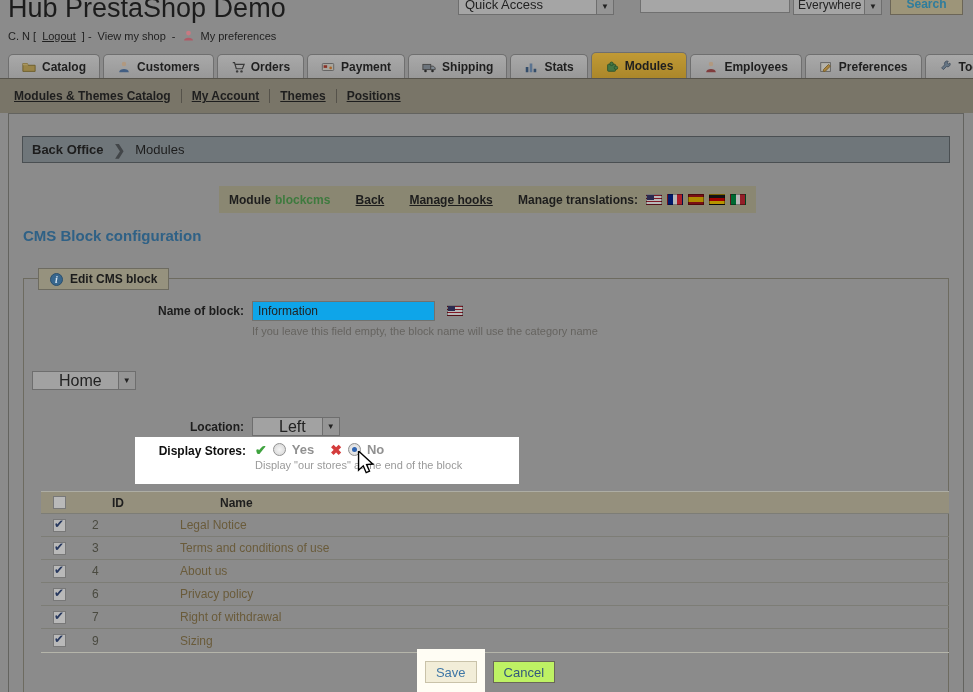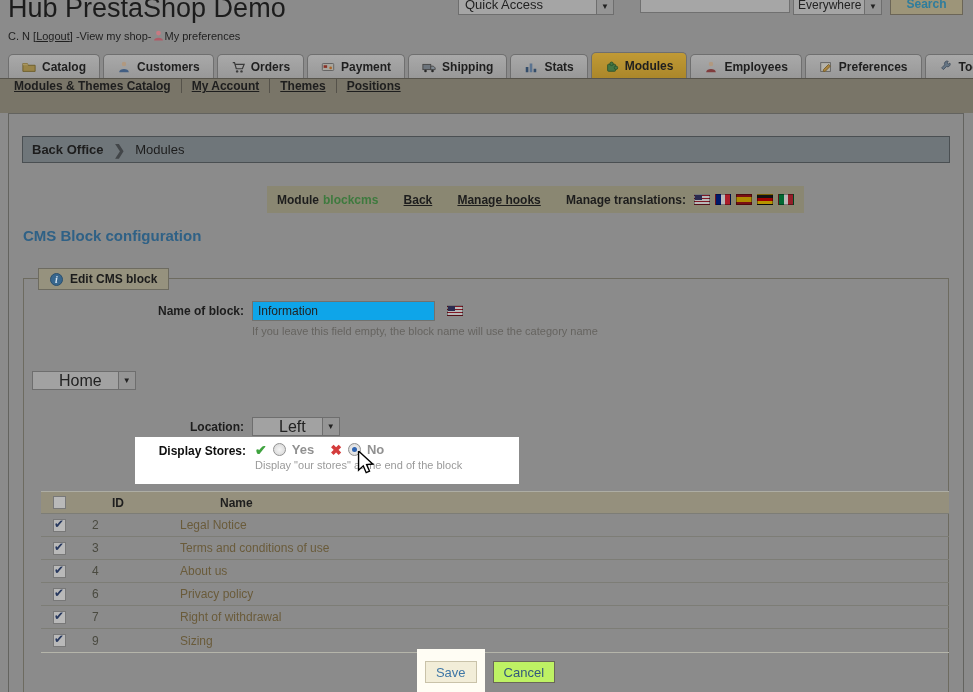--- a/index.html
+++ b/index.html
@@ -8,42 +8,42 @@
 
   
   .title { position: absolute; left: 8px; top: -7px; font-size: 27px; font-weight: 400; color: #1c1c1c; letter-spacing: 0; white-space: nowrap; }
   .qa-select { position: absolute; left: 458px; top: -6px; width: 156px; height: 21px; background: #a5a5a5; border: 1px solid #6e6e6e; display: flex; align-items: flex-end; }
   .qa-select .sel-label { flex: 1; font-size: 13px; color: #222; padding: 0 0 2px 6px; }
   .sel-btn { width: 17px; align-self: stretch; background: #959595; border-left: 1px solid #6e6e6e; display: flex; align-items: flex-end; justify-content: center; font-size: 8px; color: #222; padding-bottom: 3px; }
   .top-search-input { position: absolute; left: 640px; top: -5px; width: 150px; height: 18px; background: #a6a6a6; border: 1px solid #707070; font-size: 12px; color: #222; padding: 0 4px; }
   .scope-select { position: absolute; left: 793px; top: -6px; width: 89px; height: 21px; background: #a5a5a5; border: 1px solid #6e6e6e; display: flex; align-items: flex-end; }
   .scope-select .sel-label { flex: 1; font-size: 12px; color: #222; padding: 0 0 2px 4px; }
   .search-btn { position: absolute; left: 890px; top: -7px; width: 73px; height: 22px; background: #9d9579; border: 1px solid #6b6557; color: #2f7d9d; font-weight: bold; font-size: 12px; display: flex; align-items: flex-end; justify-content: center; padding-bottom: 3px; cursor: pointer; }
-  .meta { position: absolute; left: 8px; top: 29px; font-size: 11px; color: #1f1f1f; display: flex; align-items: center; gap: 0; white-space: nowrap; }
+  .meta { position: absolute; left: 8px; top: 29px; font-size: 11px; color: #1f1f1f; display: flex; align-items: center; gap: 6px; white-space: nowrap; }
   .meta a { color: #1f1f1f; text-decoration: underline; cursor: pointer; }
   .mini-person { display: inline-block; width: 13px; height: 13px; }
 
   
   .tabbar { position: absolute; left: 8px; top: 52px; height: 26px; display: flex; align-items: flex-end; gap: 3px; }
   .tab { display: flex; align-items: center; gap: 6px; height: 24px; padding: 0 13px; background: linear-gradient(#a9a9a9, #989898); border: 1px solid #6f6f6f; border-bottom: none; border-radius: 5px 5px 0 0; font-size: 12px; font-weight: bold; color: #1f1f1f; cursor: pointer; white-space: nowrap; }
   .tab.active { height: 26px; background: linear-gradient(#c09a36, #ab872a); }
   .tab svg { width: 14px; height: 14px; filter: brightness(0.78) saturate(0.85); }
 
   
-  .submenu { position: absolute; left: 0; top: 78px; width: 973px; height: 35px; background: #797568; border-top: 1px solid #57544b; display: flex; padding-left: 14px; }
+  .submenu { position: absolute; left: 0; top: 78px; width: 973px; height: 35px; background: #797568; border-top: 1px solid #57544b; display: flex; align-items: center; padding-left: 14px; }
   .submenu a { font-size: 12px; font-weight: 600; color: #1e1e1e; text-decoration: underline; cursor: pointer; white-space: nowrap; }
   .submenu .div { width: 1px; height: 14px; background: #55524a; margin: 0 10px; }
 
   
   .panel { position: absolute; left: 8px; top: 113px; width: 956px; height: 579px; border: 1px solid #63635f; border-bottom: none; }
   .breadcrumb { position: absolute; left: 13px; top: 22px; right: 13px; height: 27px; background: #6f767a; border: 1px solid #4a4f52; display: flex; align-items: center; padding-left: 9px; font-size: 13px; color: #1d1d1d; gap: 10px; }
   .breadcrumb .root { font-weight: bold; }
   .breadcrumb .chev { color: #424649; font-weight: bold; font-size: 14px; }
 
-  .modulebar { position: absolute; left: 210px; top: 72px; width: 537px; height: 27px; background: #8a8772; display: flex; align-items: center; padding: 0 10px; font-size: 12px; color: #1d1d1d; white-space: nowrap; margin-left: 48px; }
+  .modulebar { position: absolute; left: 210px; top: 72px; width: 537px; height: 27px; background: #8a8772; display: flex; align-items: center; padding: 0 10px; font-size: 12px; color: #1d1d1d; white-space: nowrap; }
   .modulebar b { font-weight: bold; }
   .modulebar .green { color: #3e7a3e; font-weight: bold; margin-left: 4px; }
   .modulebar a { font-weight: bold; color: #1d1d1d; text-decoration: underline; cursor: pointer; }
   .modulebar .gap { width: 26px; }
   .flags { display: flex; gap: 5px; margin-left: 8px; }
   .flag { width: 16px; height: 11px; display: inline-block; border: 1px solid rgba(0,0,0,.35); filter: brightness(0.72); position: relative; }
   .flag-us { background: repeating-linear-gradient(180deg, #b22234 0 1.5px, #fff 1.5px 3px); }
   .flag-us::after { content: ""; position: absolute; left: 0; top: 0; width: 7px; height: 5px; background: #3c3b6e; }
   .flag-fr { background: linear-gradient(90deg, #002395 0 33%, #fff 33% 66%, #ed2939 66%); }
   .flag-es { background: linear-gradient(180deg, #aa151b 0 25%, #f1bf00 25% 75%, #aa151b 75%); }

